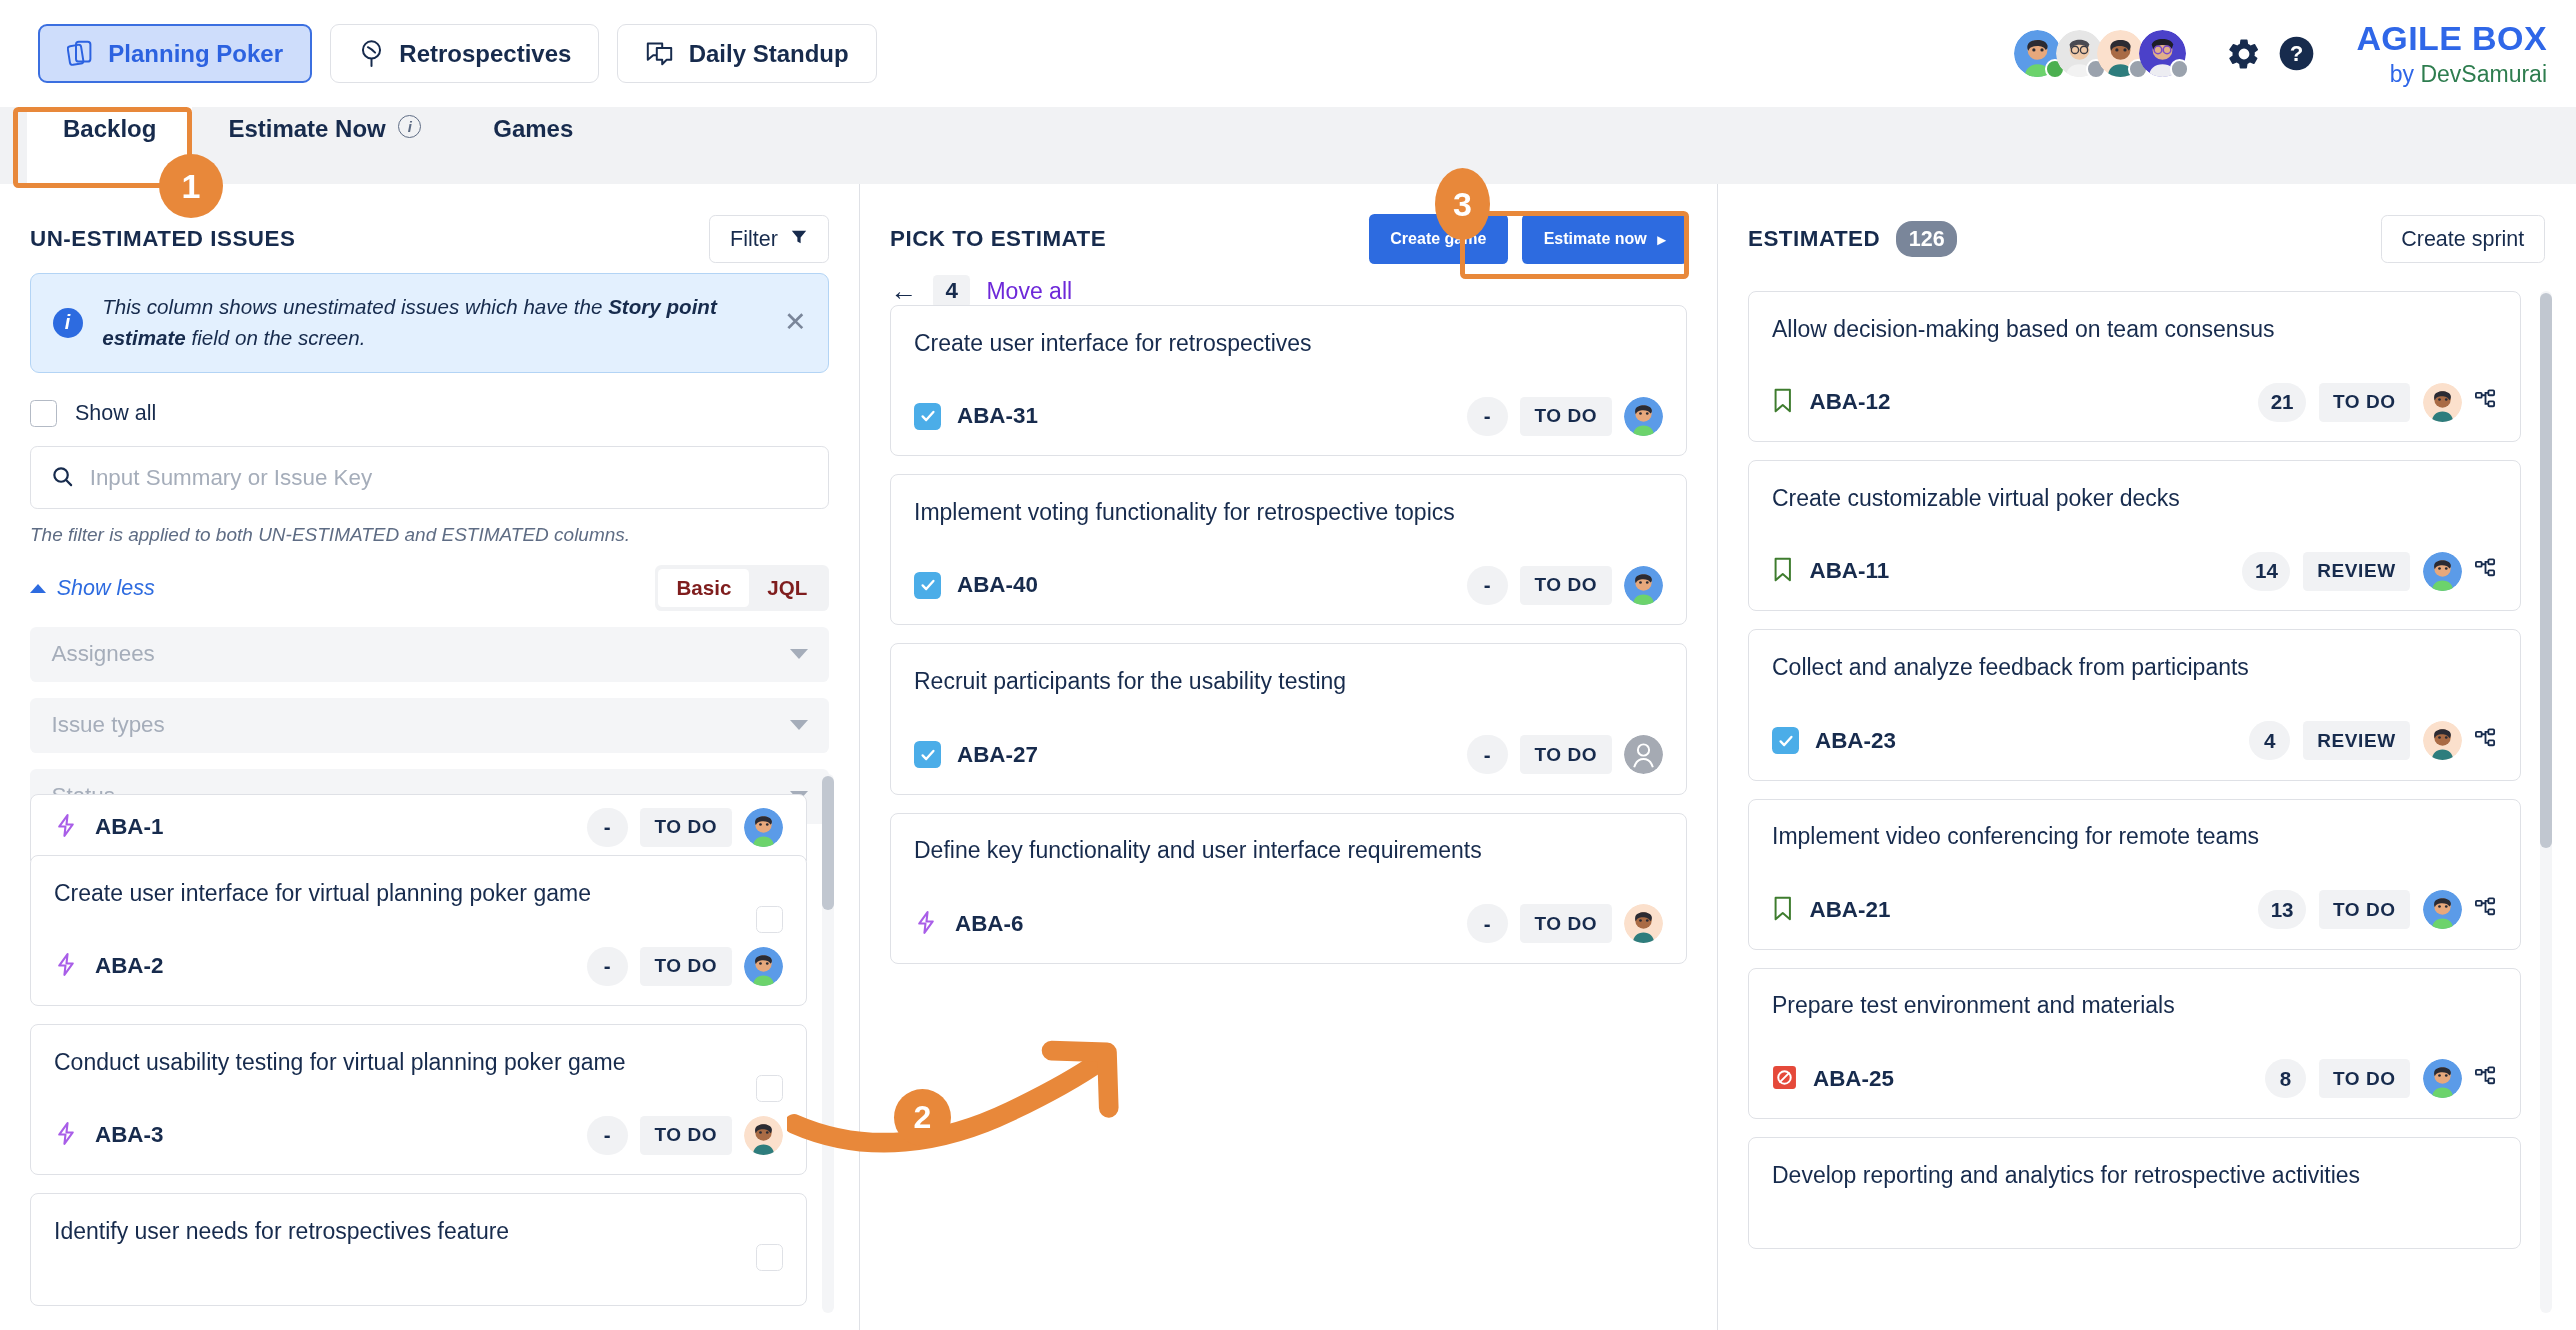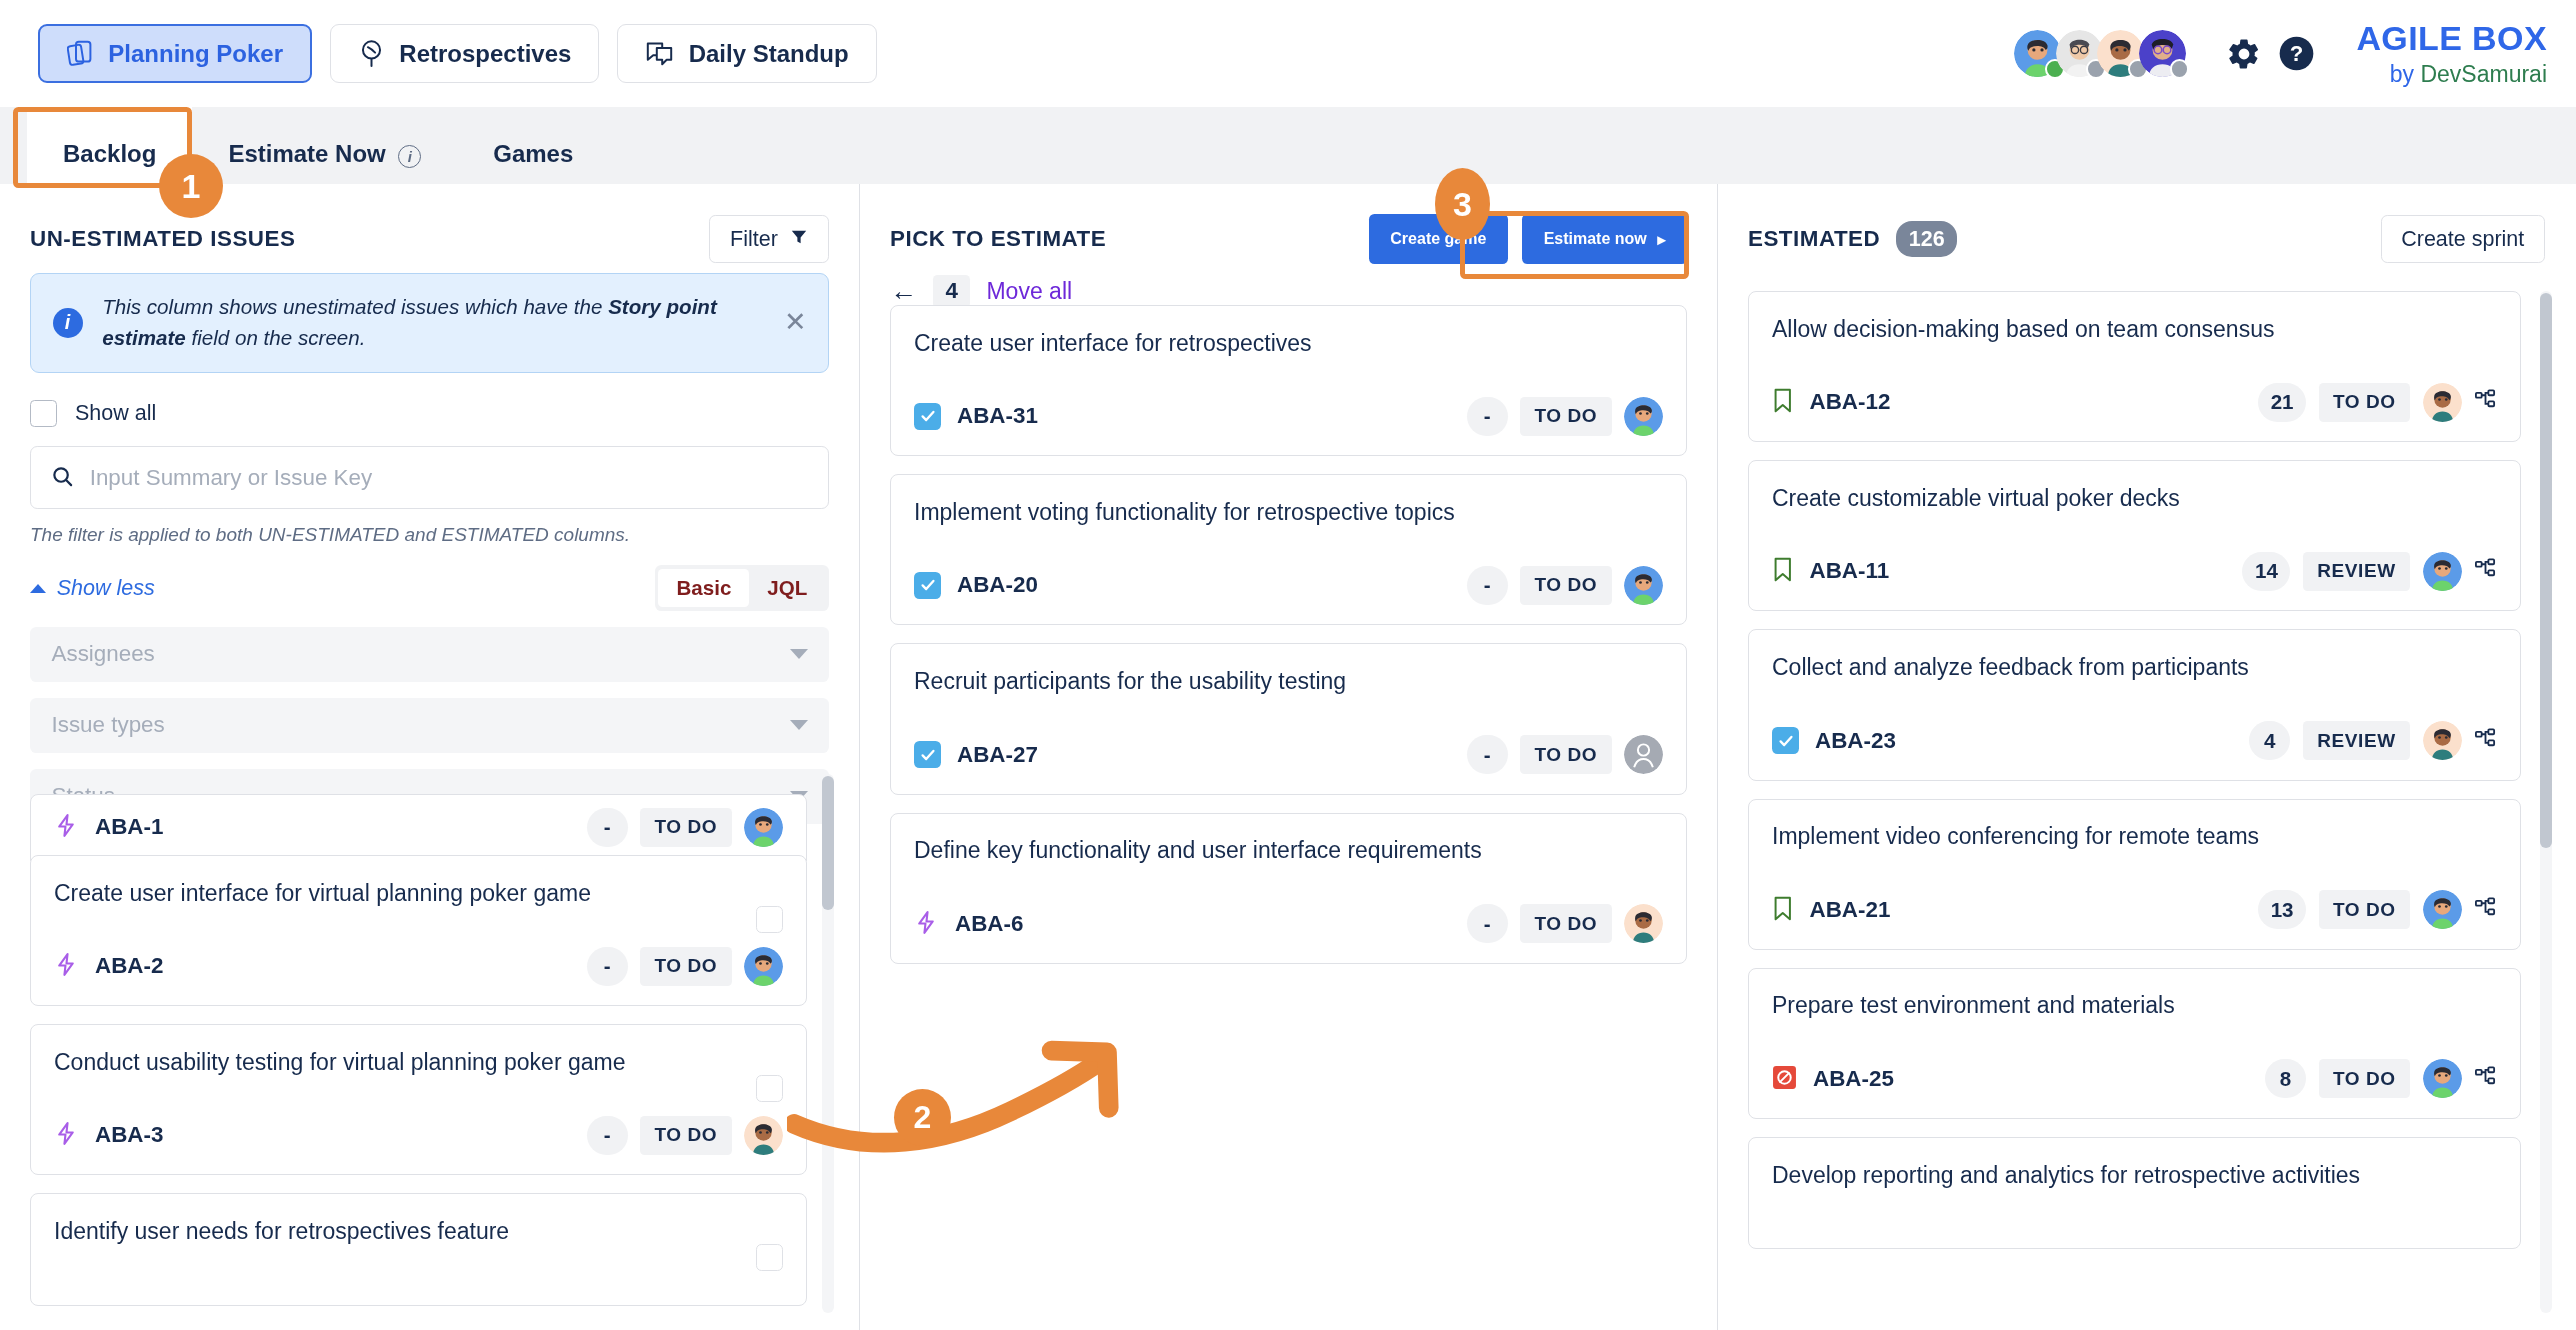--- a/index.html
+++ b/index.html
@@ -53,22 +53,22 @@
   .brand-sub { font-size:23px; margin-top:7.2px; }
   .brand-sub .by { color:#2F67E8; }
   .brand-sub .ds { color:#2E7D4F; }
 
   
   .tabstrip {
     position:absolute; left:0; top:107px; width:2576px; height:77px;
     background:#F1F2F4; display:flex; align-items:flex-end;
   }
   .tab {
-    height:77px; display:flex; align-items:flex-end; gap:12.5px;
-    padding:16px 36px; font-size:24px; font-weight:700; color:#172B4D;
+    height:77px; display:flex; align-items:flex-start; gap:12.5px;
+    padding:8px 36px; font-size:24px; font-weight:700; color:#172B4D;
     cursor:pointer; white-space:nowrap;
   }
   .tab:first-child { margin-left:27px; }
   .tab.active { background:#fff; }
   .tab .info-i {
     width:23px; height:23px; border-radius:50%; border:1.8px solid #5E6C84;
     display:inline-flex; align-items:center; justify-content:center;
     font-size:15px; font-weight:700; color:#5E6C84; font-style:italic;
   }
 
@@ -548,21 +548,21 @@
         </div>
 
         <div class="card">
           <div class="card-title">Implement voting functionality for retrospective topics</div>
           <div class="card-foot">
             <span class="cb-on">
               <svg width="18" height="18" viewBox="0 0 20 20" fill="none" stroke="#fff" stroke-width="2.6" stroke-linecap="round" stroke-linejoin="round">
                   <path d="M4 10.5l4 4 8-9"></path>
                 </svg>
             </span>
-            <span class="key">ABA-20</span>
+            <span class="key">ABA-40</span>
             <div class="foot-right">
               <span class="pts">-</span>
               <span class="status">TO DO</span>
               <span class="ava-sm">
                 <svg width="39" height="39" viewBox="0 0 52 52">
                     <circle cx="26" cy="26" r="26" fill="#5B9BE8"></circle>
                     <path d="M12 52c0-9 6-14 14-14s14 5 14 14z" fill="#6CD36C"></path>
                     <circle cx="26" cy="22" r="11" fill="#E7A87C"></circle>
                     <path d="M15 17c2-8 20-8 22 0 1 4-2 5-2 5-2-6-18-6-19 1 0 0-2-2-1-6z" fill="#2B2B33"></path>
                     <circle cx="22" cy="22" r="1.8" fill="#2B2B33"></circle>

